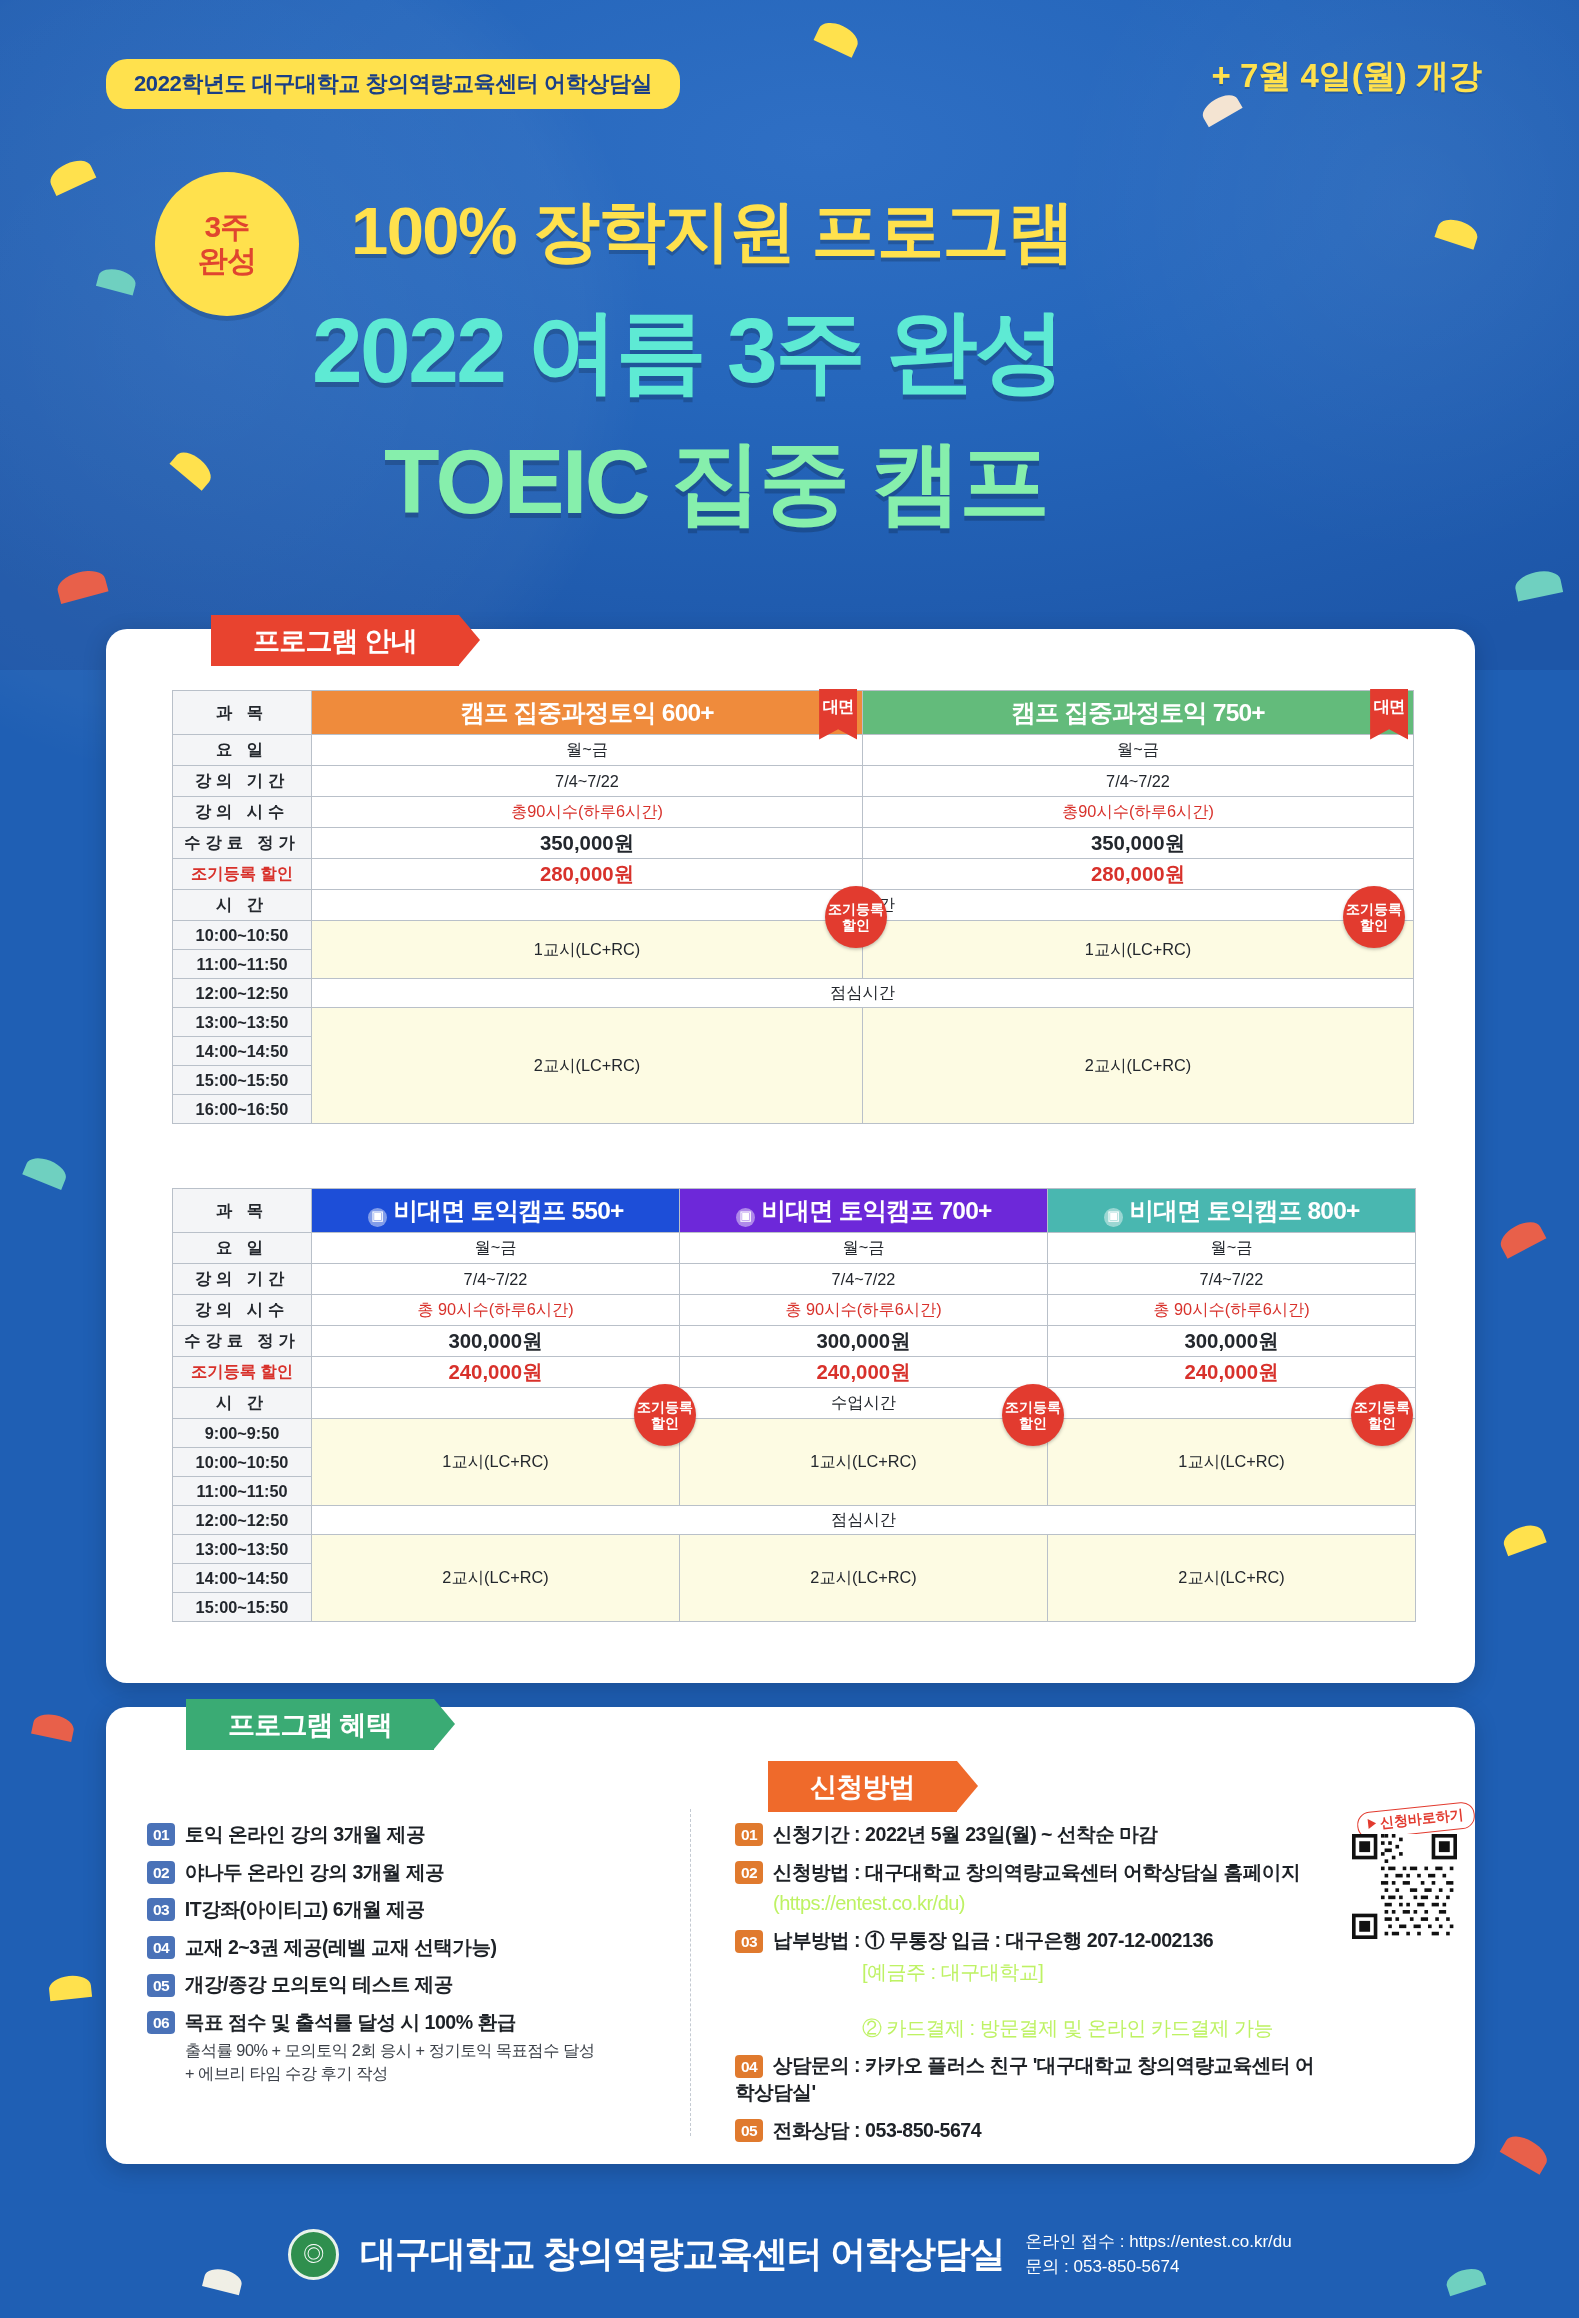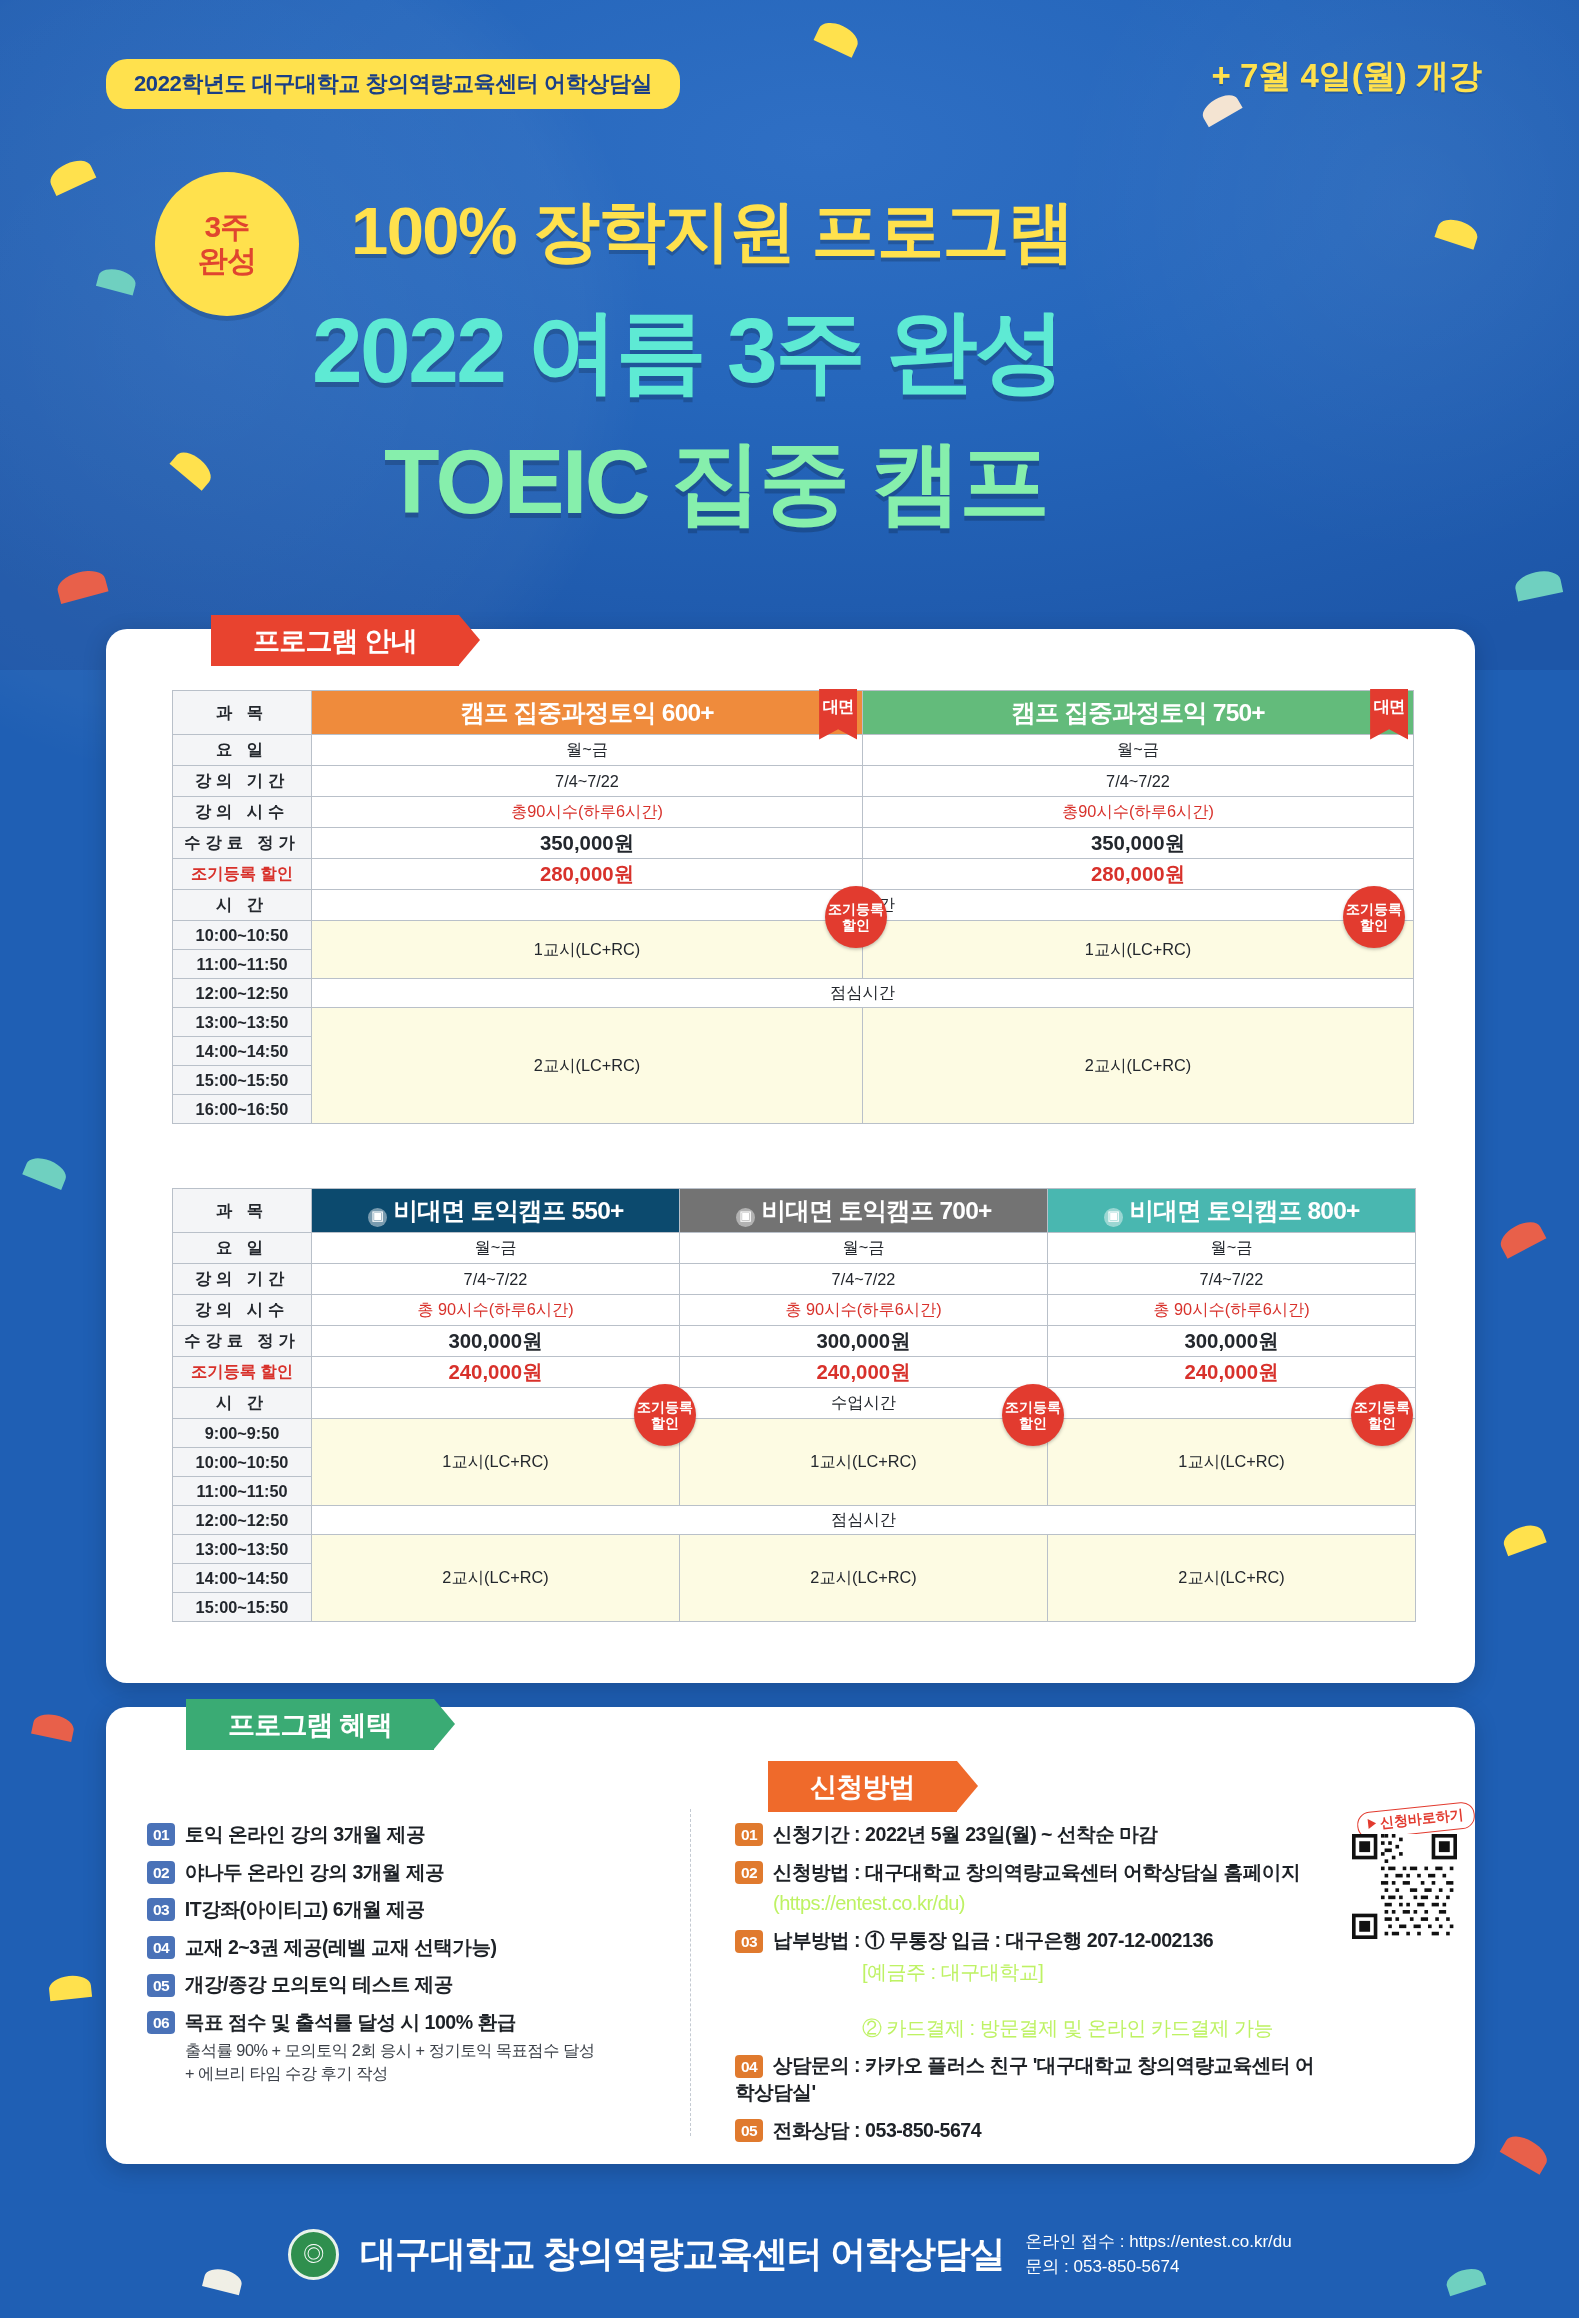--- a/index.html
+++ b/index.html
@@ -97,22 +97,22 @@
   
   table { border-collapse:collapse; width:100%; table-layout:fixed;padding-left:24px; }
   td, th { border:0.8px solid #b9c0c9; font-size:16.3px; color:#23272d; text-align:center; }
   .tbl-wrap { position:absolute; }
   .hdr-cell {
     color:#fff; font-weight:bold; font-size:24.5px; height:44px; position:relative;
     letter-spacing:-0.8px;
   }
   .hdr-orange { background:#ef8b3c; }
   .hdr-green  { background:#63bb7b; }
-  .hdr-pink   { background:#0c4a6e; }
-  .hdr-purple { background:#737373;margin-top:44px; }
+  .hdr-pink   { background:#1d4ed8; }
+  .hdr-purple { background:#6d28d9;margin-top:44px; }
   .hdr-teal   { background:#49b7b0; }
   .rowlabel { background:#f4f5f7; font-weight:bold; width:134px; height:31px; letter-spacing:4.9px; }
   .rowlabel-narrow { background:#f4f5f7; font-weight:bold; letter-spacing:0; }
   .red-text { color:#d8312b; }
   .bold { font-weight:bold; }
   .big { font-size:20.4px; }
   .cell-yellow { background:#fdfbe3; }
   .tag-daemyeon {
     position:absolute; right:4.9px; top:-2.5px; width:38px; height:51px;
     background:#e23b2f; color:#fff; font-size:16.3px; font-weight:bold;

